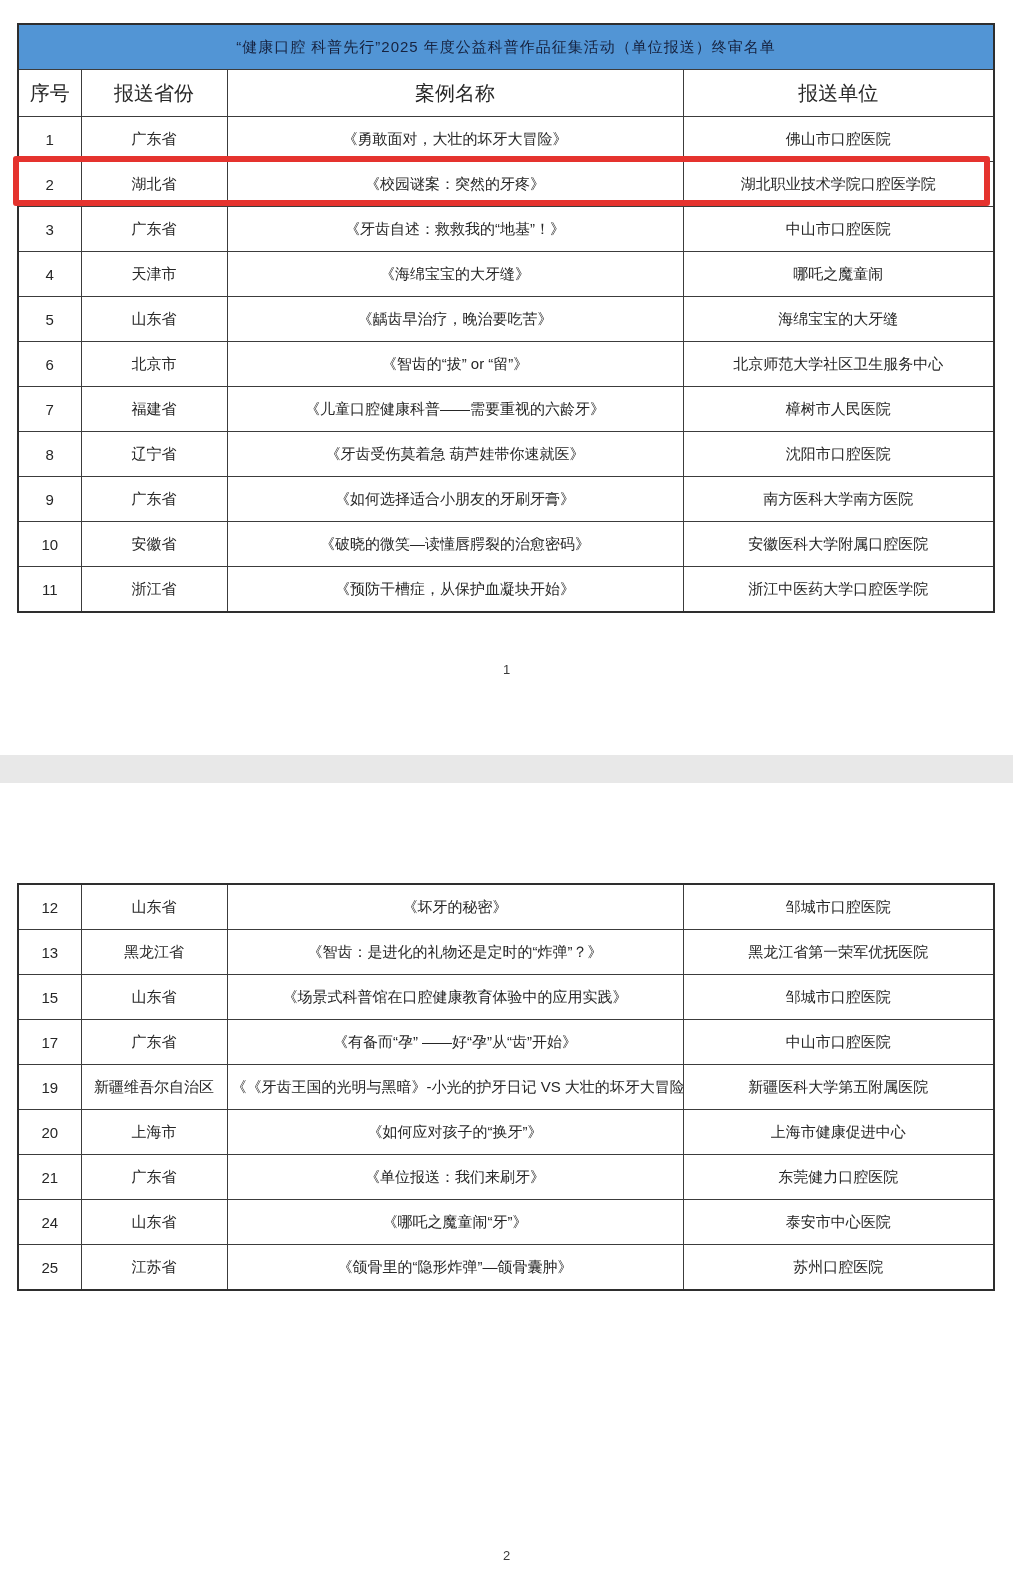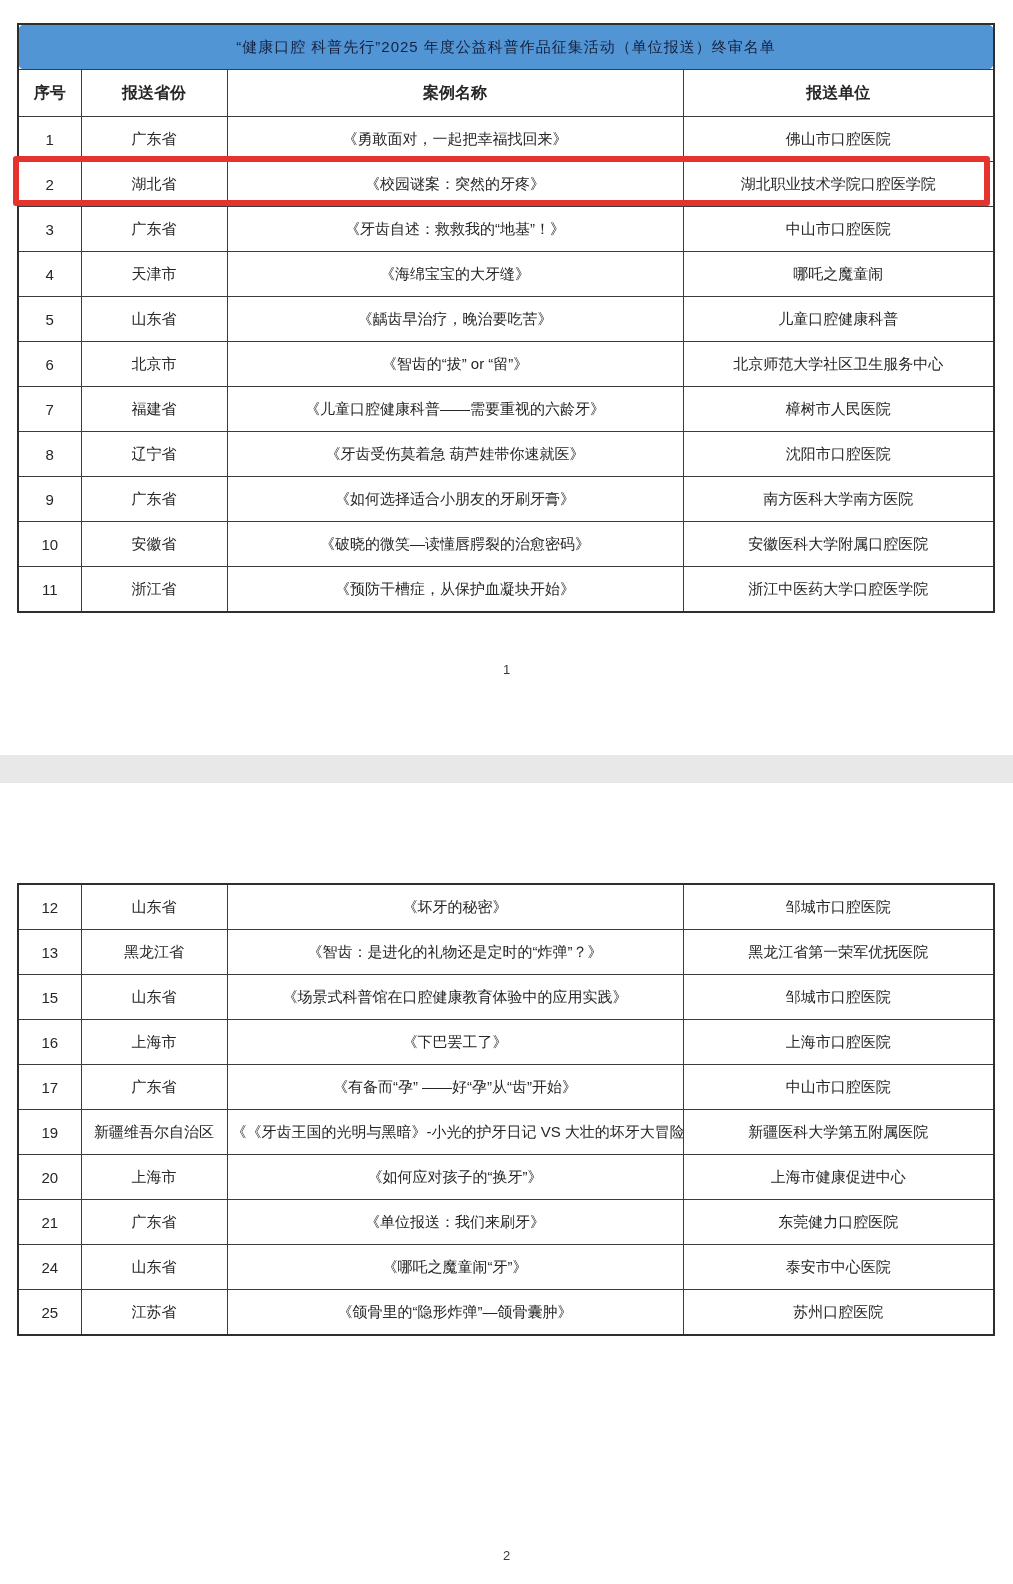--- a/index.html
+++ b/index.html
@@ -35,26 +35,25 @@
     overflow: hidden;
     white-space: nowrap;
   }
   .title-cell {
     background: var(--title-bg, #5295d5);
     color: var(--title-text, #16223f);
     font-size: 23px;
     font-weight: bold;
     height: 44px !important;
     letter-spacing: 1px;
-    border-radius: 8px;
   }
   .header-row th {
-    font-size: 16px;
+    font-size: 20px;
     height: 46px;
-    font-weight: bold;
+    font-weight: normal;
   }
   #highlight-box {
     position: absolute;
     left: 13px;
     top: 156px;
     width: 977px;
     height: 50px;
     box-sizing: border-box;
     border: 6px solid var(--highlight, #e5332e);
     border-radius: 3px;
@@ -97,21 +96,21 @@
       <th>序号</th>
       <th>报送省份</th>
       <th>案例名称</th>
       <th>报送单位</th>
     </tr>
   </thead>
   <tbody id="tbody-p1">
       <tr>
     <td>1</td>
     <td>广东省</td>
-    <td>《勇敢面对，一起把幸福找回来》</td>
+    <td>《勇敢面对，大壮的坏牙大冒险》</td>
     <td>佛山市口腔医院</td>
   </tr>
       <tr>
     <td>2</td>
     <td>湖北省</td>
     <td>《校园谜案：突然的牙疼》</td>
     <td>湖北职业技术学院口腔医学院</td>
   </tr>
       <tr>
     <td>3</td>
@@ -122,21 +121,21 @@
       <tr>
     <td>4</td>
     <td>天津市</td>
     <td>《海绵宝宝的大牙缝》</td>
     <td>哪吒之魔童闹</td>
   </tr>
       <tr>
     <td>5</td>
     <td>山东省</td>
     <td>《龋齿早治疗，晚治要吃苦》</td>
-    <td>儿童口腔健康科普</td>
+    <td>海绵宝宝的大牙缝</td>
   </tr>
       <tr>
     <td>6</td>
     <td>北京市</td>
     <td>《智齿的“拔” or “留”》</td>
     <td>北京师范大学社区卫生服务中心</td>
   </tr>
       <tr>
     <td>7</td>
     <td>福建省</td>
@@ -196,26 +195,20 @@
     <td>《智齿：是进化的礼物还是定时的“炸弹”？》</td>
     <td>黑龙江省第一荣军优抚医院</td>
   </tr>
       <tr>
     <td>15</td>
     <td>山东省</td>
     <td>《场景式科普馆在口腔健康教育体验中的应用实践》</td>
     <td>邹城市口腔医院</td>
   </tr>
       <tr>
-    <td>16</td>
-    <td>上海市</td>
-    <td>《下巴罢工了》</td>
-    <td>上海市口腔医院</td>
-  </tr>
-      <tr>
     <td>17</td>
     <td>广东省</td>
     <td>《有备而“孕” ——好“孕”从“齿”开始》</td>
     <td>中山市口腔医院</td>
   </tr>
       <tr>
     <td>19</td>
     <td>新疆维吾尔自治区</td>
     <td>《《牙齿王国的光明与黑暗》-小光的护牙日记 VS 大壮的坏牙大冒险》</td>
     <td>新疆医科大学第五附属医院</td>

